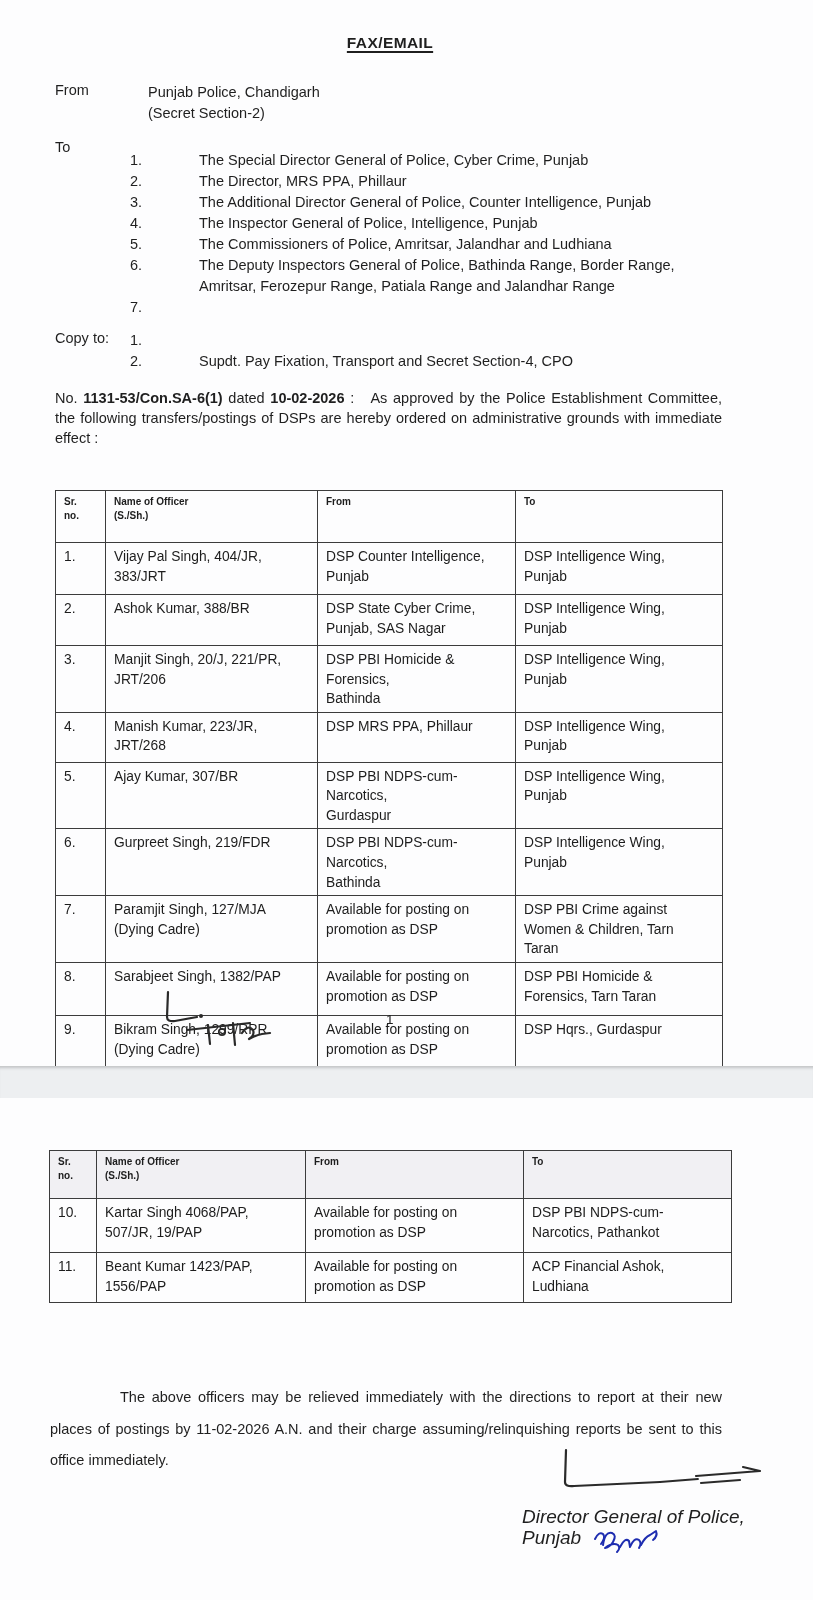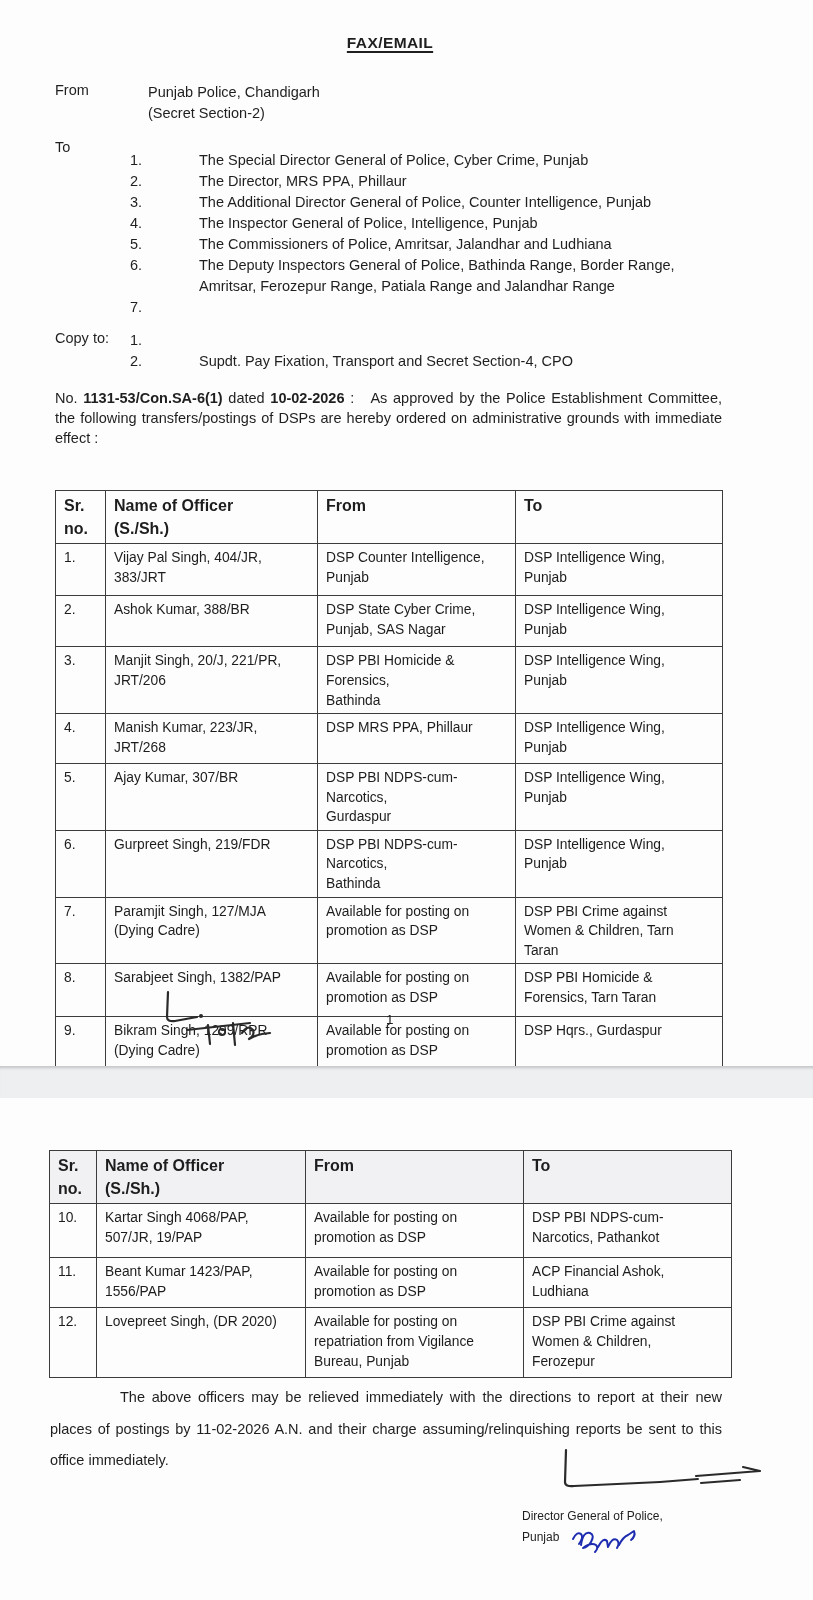--- a/index.html
+++ b/index.html
@@ -30,29 +30,29 @@
     left:55px;top:388px;width:667px;font-size:14.5px;line-height:20px;
     text-align:justify;
   }
   .refpara .b{font-weight:700;}
   table.doc{border-collapse:collapse;table-layout:fixed;background:transparent;}
   table.doc td{
     border:1px solid #3c3c3c;vertical-align:top;
     font-size:13.8px;line-height:1.42;padding:4px 4px 3px 8px;
     white-space:pre-line;color:#1d1d1d;
   }
-  table.doc td.hd{font-weight:700;font-size:16px;}
+  table.doc td.hd{font-weight:700;font-size:10px;}
   .t2 td.hd-to{background:#e4e4ea;}
   .t2 td.hd{background:#f1f0f3;}
   .pagenum{font-size:13.5px;}
   .closing{
     left:50px;top:284px;width:672px;font-size:14.5px;line-height:31.5px;
     text-align:justify;text-indent:70px;
   }
-  .sigblock{left:522px;top:408px;font-size:12px;line-height:21px;}
+  .sigblock{left:522px;top:408px;font-size:19px;line-height:21px;font-style:italic;}
   .sigline2{display:flex;align-items:flex-start;}
   .ink{stroke:#2a2a2a;stroke-width:2.2;fill:none;stroke-linecap:round;stroke-linejoin:round;}
   .ink-thin{stroke:#2a2a2a;stroke-width:1.8;fill:none;stroke-linecap:round;}
   .ink-blue{stroke:#1e2db0;stroke-width:2;fill:none;stroke-linecap:round;stroke-linejoin:round;}
 </style>
 </head>
 <body>
 
 <div class="screen">
 
@@ -250,30 +250,20 @@
       </tr>
       <tr>
         <td style="height:42px;">11.</td>
         <td>Beant Kumar 1423/PAP,
 1556/PAP</td>
         <td>Available for posting on
 promotion as DSP</td>
         <td>ACP Financial Ashok,
 Ludhiana</td>
       </tr>
-      <tr>
-        <td style="height:62px;">12.</td>
-        <td>Lovepreet Singh, (DR 2020)</td>
-        <td>Available for posting on
-repatriation from Vigilance
-Bureau, Punjab</td>
-        <td>DSP PBI Crime against
-Women &amp; Children,
-Ferozepur</td>
-      </tr>
     </tbody>
       </table>
 
     <p class="abs closing" style="margin:0;">The above officers may be relieved immediately with the directions to report at their new places of postings by 11-02-2026 A.N. and their charge assuming/relinquishing reports be sent to this office immediately.</p>
 
     <svg class="abs" style="left:538px;top:344px;" width="260" height="54" viewBox="0 0 260 54">
       <path class="ink" d="M28 8 L27 40 Q27 45 36 44 L122 40"></path>
       <path class="ink-thin" d="M122 40 L160 37"></path>
       <path class="ink" d="M158 34 L222 29 L205 25"></path>
       <path class="ink" d="M163 41 L202 38"></path>

